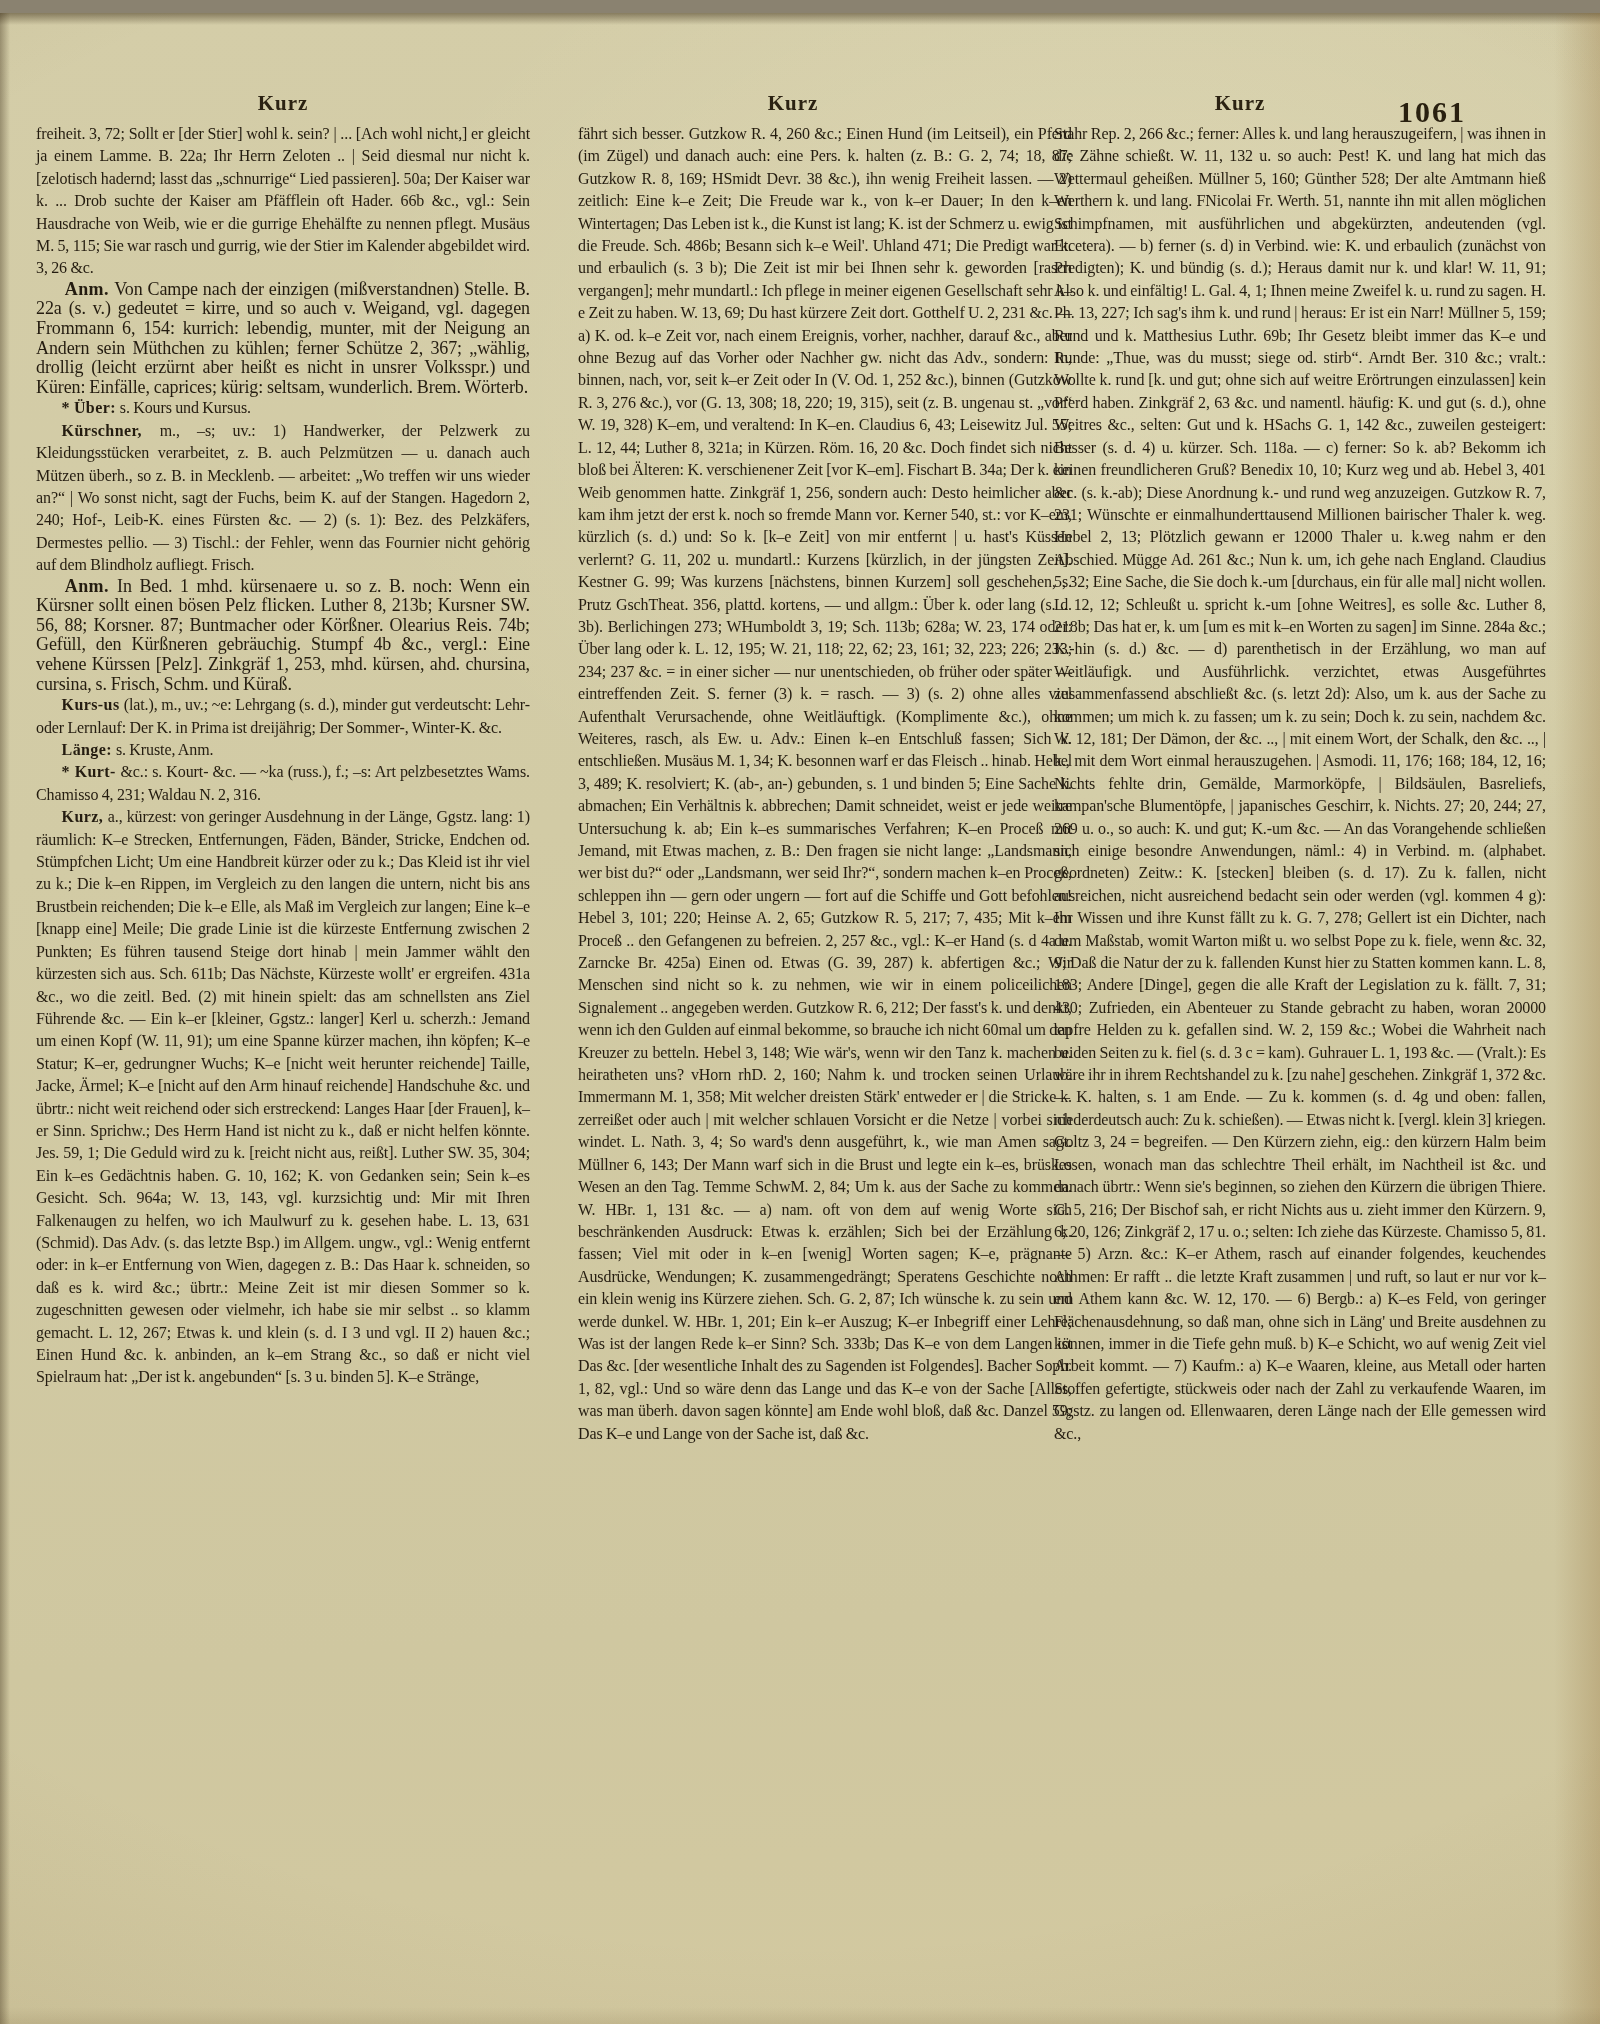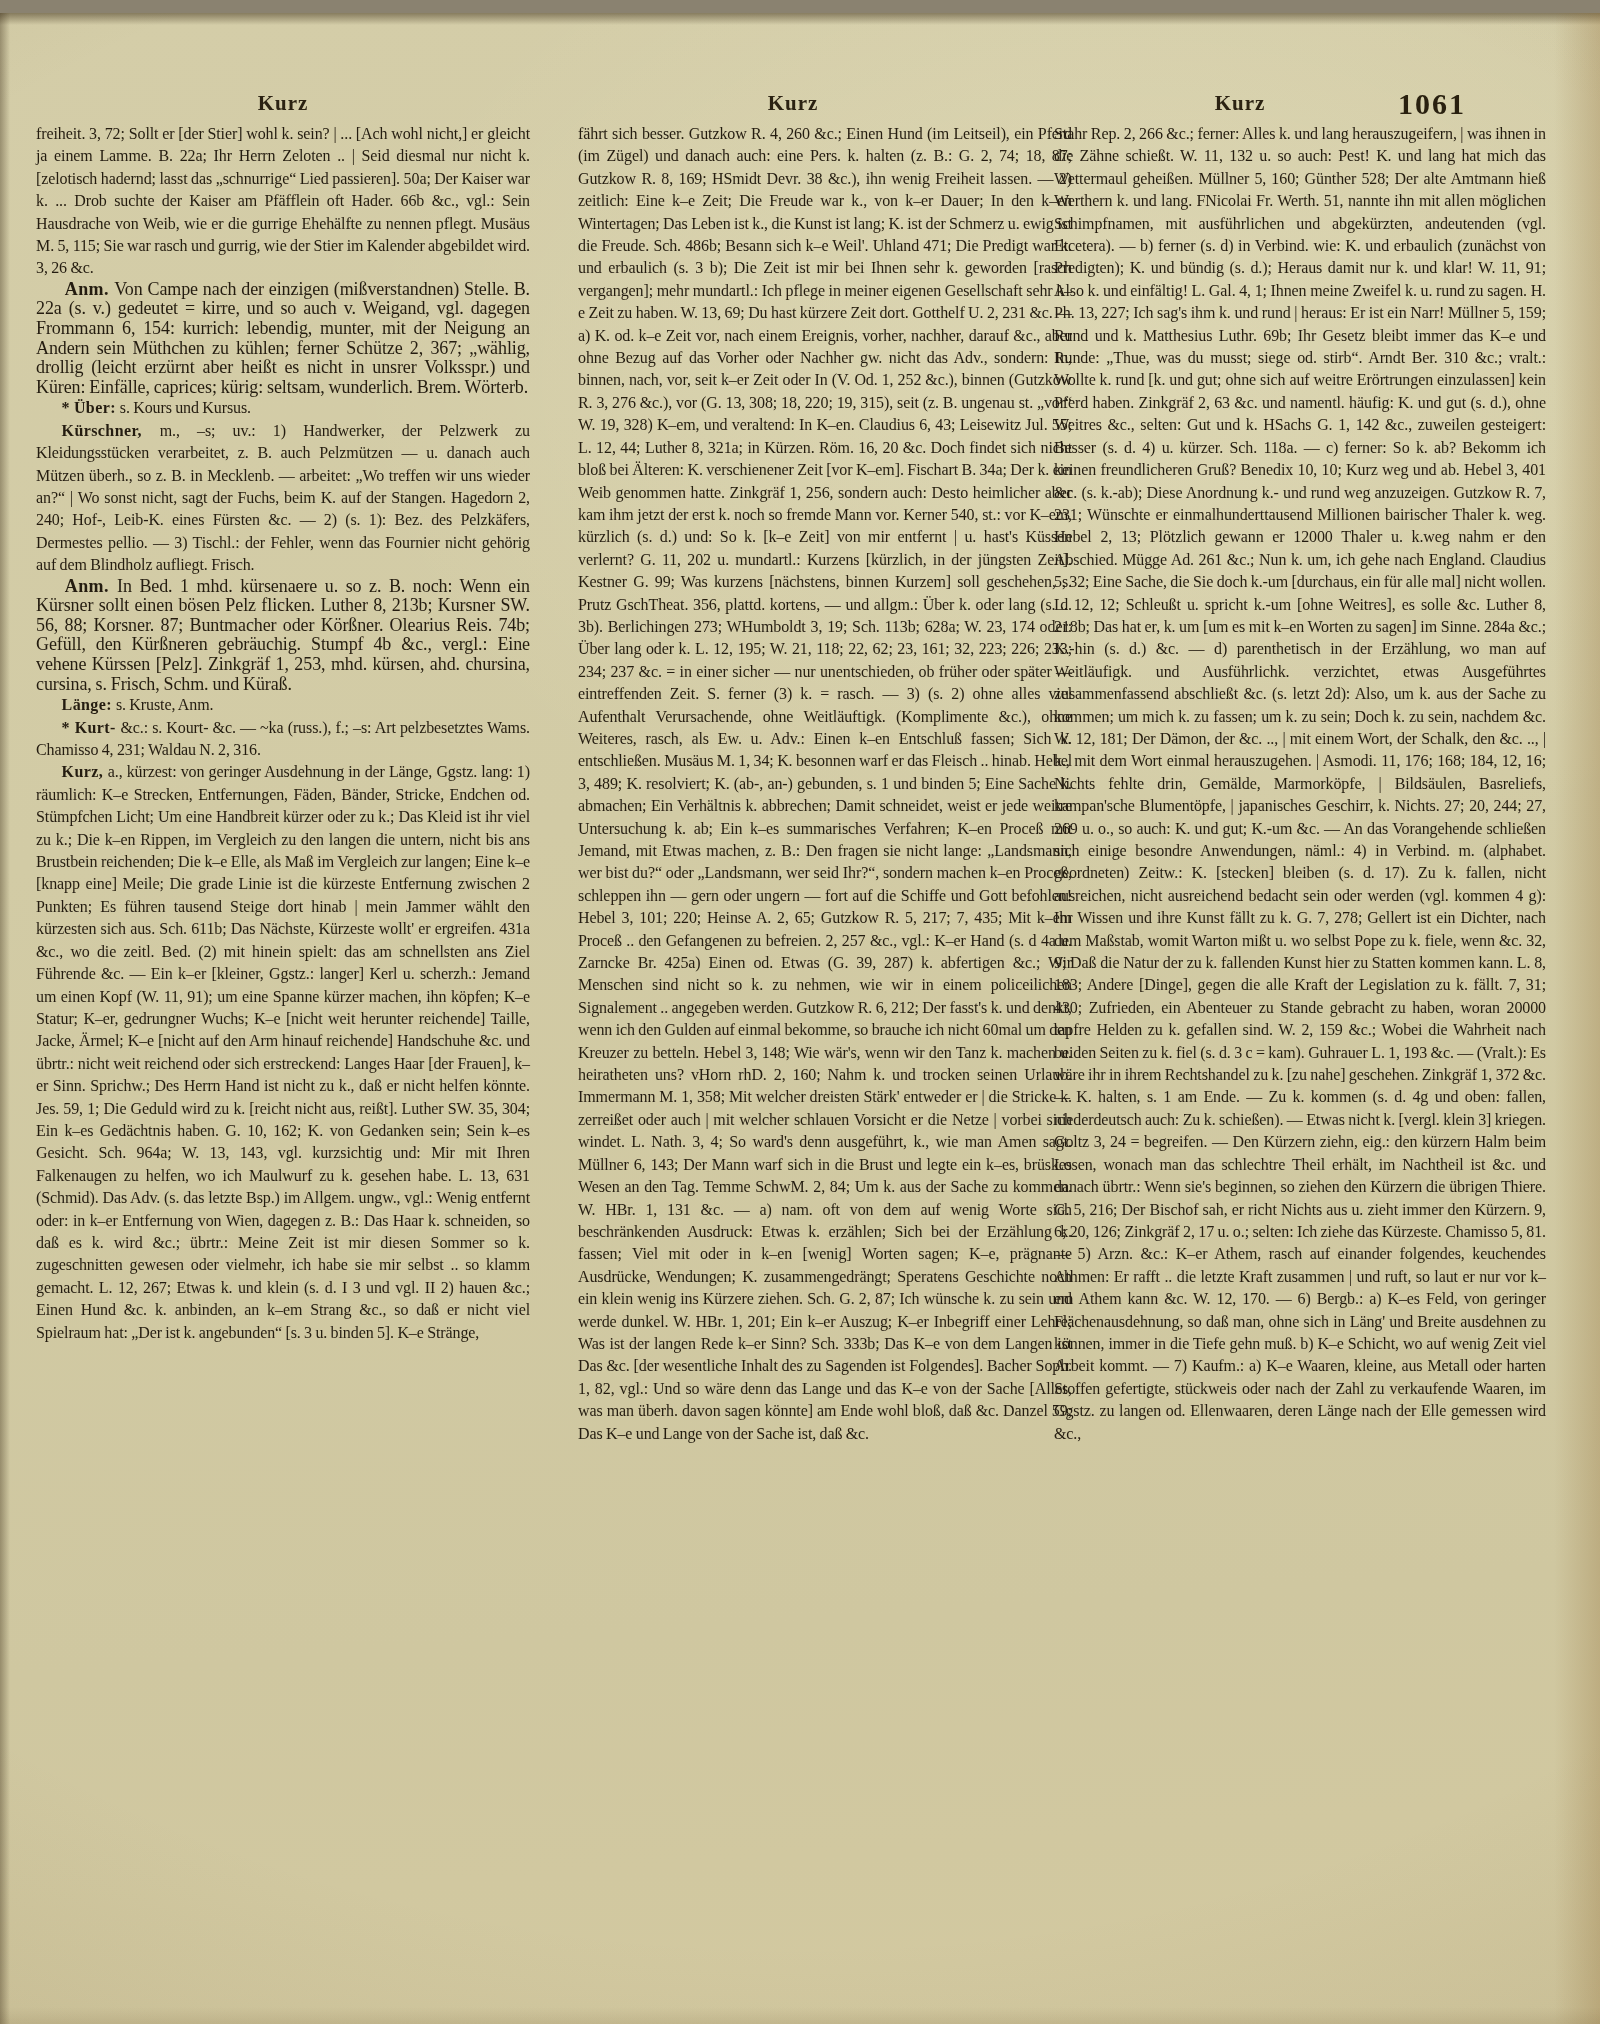--- a/index.html
+++ b/index.html
@@ -40,21 +40,21 @@
   .running-head{position:absolute;left:0;top:70px;width:1600px;height:40px;}
   .rh{
     position:absolute;top:8px;
     font-size:21px;font-weight:700;letter-spacing:1px;
     text-align:center;color:#2b2212;
   }
   .rh1{left:36px;width:494px;}
   .rh2{left:546px;width:494px;}
   .rh3{left:1010px;width:460px;}
   .page-number{
-    position:absolute;top:4px;left:1398px;width:90px;
+    position:absolute;top:12px;left:1398px;width:90px;
     font-size:30px;font-weight:700;letter-spacing:2px;color:#29200f;
   }
 
   .column{
     position:absolute;top:110px;
     text-align:justify;
     font-size:16px;line-height:22.4px;
     letter-spacing:-0.1px;
     word-spacing:-0.5px;
   }
@@ -80,20 +80,21 @@
     <span class="rh rh3">Kurz</span>
     <span class="page-number">1061</span>
   </div>
 
   <div class="column col1">
       <div class="para">freiheit. 3, 72; Sollt er [der Stier] wohl k. sein? | ... [Ach wohl nicht,] er gleicht ja einem Lamme. B. 22a; Ihr Herrn Zeloten .. | Seid diesmal nur nicht k. [zelotisch hadernd; lasst das „schnurrige“ Lied passieren]. 50a; Der Kaiser war k. ... Drob suchte der Kaiser am Pfäfflein oft Hader. 66b &amp;c., vgl.: Sein Hausdrache von Weib, wie er die gurrige Ehehälfte zu nennen pflegt. Musäus M. 5, 115; Sie war rasch und gurrig, wie der Stier im Kalender abgebildet wird. 3, 26 &amp;c.</div>
       <div class="para indent small"><span class="lead">Anm. </span>Von Campe nach der einzigen (mißverstandnen) Stelle. B. 22a (s. v.) gedeutet = kirre, und so auch v. Weigand, vgl. dagegen Frommann 6, 154: kurrich: lebendig, munter, mit der Neigung an Andern sein Müthchen zu kühlen; ferner Schütze 2, 367; „wählig, drollig (leicht erzürnt aber heißt es nicht in unsrer Volksspr.) und Küren: Einfälle, caprices; kürig: seltsam, wunderlich. Brem. Wörterb.</div>
       <div class="para indent"><span class="lead">* Über: </span>s. Kours und Kursus.</div>
       <div class="para indent"><span class="lead">Kürschner, </span>m., –s; uv.: 1) Handwerker, der Pelzwerk zu Kleidungsstücken verarbeitet, z. B. auch Pelzmützen — u. danach auch Mützen überh., so z. B. in Mecklenb. — arbeitet: „Wo treffen wir uns wieder an?“ | Wo sonst nicht, sagt der Fuchs, beim K. auf der Stangen. Hagedorn 2, 240; Hof-, Leib-K. eines Fürsten &amp;c. — 2) (s. 1): Bez. des Pelzkäfers, Dermestes pellio. — 3) Tischl.: der Fehler, wenn das Fournier nicht gehörig auf dem Blindholz aufliegt. Frisch.</div>
       <div class="para indent small"><span class="lead">Anm. </span>In Bed. 1 mhd. kürsenaere u. so z. B. noch: Wenn ein Kürsner sollt einen bösen Pelz flicken. Luther 8, 213b; Kursner SW. 56, 88; Korsner. 87; Buntmacher oder Körßner. Olearius Reis. 74b; Gefüll, den Kürßneren gebräuchig. Stumpf 4b &amp;c., vergl.: Eine vehene Kürssen [Pelz]. Zinkgräf 1, 253, mhd. kürsen, ahd. chursina, cursina, s. Frisch, Schm. und Küraß.</div>
+      <div class="para indent"><span class="lead">Kurs-us </span>(lat.), m., uv.; ~e: Lehrgang (s. d.), minder gut verdeutscht: Lehr- oder Lernlauf: Der K. in Prima ist dreijährig; Der Sommer-, Winter-K. &amp;c.</div>
       <div class="para indent"><span class="lead">Länge: </span>s. Kruste, Anm.</div>
       <div class="para indent"><span class="lead">* Kurt- </span>&amp;c.: s. Kourt- &amp;c. — ~ka (russ.), f.; –s: Art pelzbesetztes Wams. Chamisso 4, 231; Waldau N. 2, 316.</div>
       <div class="para indent"><span class="lead">Kurz, </span>a., kürzest: von geringer Ausdehnung in der Länge, Ggstz. lang: 1) räumlich: K–e Strecken, Entfernungen, Fäden, Bänder, Stricke, Endchen od. Stümpfchen Licht; Um eine Handbreit kürzer oder zu k.; Das Kleid ist ihr viel zu k.; Die k–en Rippen, im Vergleich zu den langen die untern, nicht bis ans Brustbein reichenden; Die k–e Elle, als Maß im Vergleich zur langen; Eine k–e [knapp eine] Meile; Die grade Linie ist die kürzeste Entfernung zwischen 2 Punkten; Es führen tausend Steige dort hinab | mein Jammer wählt den kürzesten sich aus. Sch. 611b; Das Nächste, Kürzeste wollt' er ergreifen. 431a &amp;c., wo die zeitl. Bed. (2) mit hinein spielt: das am schnellsten ans Ziel Führende &amp;c. — Ein k–er [kleiner, Ggstz.: langer] Kerl u. scherzh.: Jemand um einen Kopf (W. 11, 91); um eine Spanne kürzer machen, ihn köpfen; K–e Statur; K–er, gedrungner Wuchs; K–e [nicht weit herunter reichende] Taille, Jacke, Ärmel; K–e [nicht auf den Arm hinauf reichende] Handschuhe &amp;c. und übrtr.: nicht weit reichend oder sich erstreckend: Langes Haar [der Frauen], k–er Sinn. Sprichw.; Des Herrn Hand ist nicht zu k., daß er nicht helfen könnte. Jes. 59, 1; Die Geduld wird zu k. [reicht nicht aus, reißt]. Luther SW. 35, 304; Ein k–es Gedächtnis haben. G. 10, 162; K. von Gedanken sein; Sein k–es Gesicht. Sch. 964a; W. 13, 143, vgl. kurzsichtig und: Mir mit Ihren Falkenaugen zu helfen, wo ich Maulwurf zu k. gesehen habe. L. 13, 631 (Schmid). Das Adv. (s. das letzte Bsp.) im Allgem. ungw., vgl.: Wenig entfernt oder: in k–er Entfernung von Wien, dagegen z. B.: Das Haar k. schneiden, so daß es k. wird &amp;c.; übrtr.: Meine Zeit ist mir diesen Sommer so k. zugeschnitten gewesen oder vielmehr, ich habe sie mir selbst .. so klamm gemacht. L. 12, 267; Etwas k. und klein (s. d. I 3 und vgl. II 2) hauen &amp;c.; Einen Hund &amp;c. k. anbinden, an k–em Strang &amp;c., so daß er nicht viel Spielraum hat: „Der ist k. angebunden“ [s. 3 u. binden 5]. K–e Stränge,</div>
     </div>
   <div class="column col2">
       <div class="para">fährt sich besser. Gutzkow R. 4, 260 &amp;c.; Einen Hund (im Leitseil), ein Pferd (im Zügel) und danach auch: eine Pers. k. halten (z. B.: G. 2, 74; 18, 87; Gutzkow R. 8, 169; HSmidt Devr. 38 &amp;c.), ihn wenig Freiheit lassen. — 2) zeitlich: Eine k–e Zeit; Die Freude war k., von k–er Dauer; In den k–en Wintertagen; Das Leben ist k., die Kunst ist lang; K. ist der Schmerz u. ewig ist die Freude. Sch. 486b; Besann sich k–e Weil'. Uhland 471; Die Predigt war k. und erbaulich (s. 3 b); Die Zeit ist mir bei Ihnen sehr k. geworden [rasch vergangen]; mehr mundartl.: Ich pflege in meiner eigenen Gesellschaft sehr k–e Zeit zu haben. W. 13, 69; Du hast kürzere Zeit dort. Gotthelf U. 2, 231 &amp;c. — a) K. od. k–e Zeit vor, nach einem Ereignis, vorher, nachher, darauf &amp;c., aber ohne Bezug auf das Vorher oder Nachher gw. nicht das Adv., sondern: In, binnen, nach, vor, seit k–er Zeit oder In (V. Od. 1, 252 &amp;c.), binnen (Gutzkow R. 3, 276 &amp;c.), vor (G. 13, 308; 18, 220; 19, 315), seit (z. B. ungenau st. „vor“ W. 19, 328) K–em, und veraltend: In K–en. Claudius 6, 43; Leisewitz Jul. 55; L. 12, 44; Luther 8, 321a; in Kürzen. Röm. 16, 20 &amp;c. Doch findet sich nicht bloß bei Älteren: K. verschienener Zeit [vor K–em]. Fischart B. 34a; Der k. ein Weib genommen hatte. Zinkgräf 1, 256, sondern auch: Desto heimlicher aber kam ihm jetzt der erst k. noch so fremde Mann vor. Kerner 540, st.: vor K–em, kürzlich (s. d.) und: So k. [k–e Zeit] von mir entfernt | u. hast's Küssen verlernt? G. 11, 202 u. mundartl.: Kurzens [kürzlich, in der jüngsten Zeit]. Kestner G. 99; Was kurzens [nächstens, binnen Kurzem] soll geschehen, s. Prutz GschTheat. 356, plattd. kortens, — und allgm.: Über k. oder lang (s. d. 3b). Berlichingen 273; WHumboldt 3, 19; Sch. 113b; 628a; W. 23, 174 oder: Über lang oder k. L. 12, 195; W. 21, 118; 22, 62; 23, 161; 32, 223; 226; 233; 234; 237 &amp;c. = in einer sicher — nur unentschieden, ob früher oder später — eintreffenden Zeit. S. ferner (3) k. = rasch. — 3) (s. 2) ohne alles viel Aufenthalt Verursachende, ohne Weitläuftigk. (Komplimente &amp;c.), ohne Weiteres, rasch, als Ew. u. Adv.: Einen k–en Entschluß fassen; Sich k. entschließen. Musäus M. 1, 34; K. besonnen warf er das Fleisch .. hinab. Hebel 3, 489; K. resolviert; K. (ab-, an-) gebunden, s. 1 und binden 5; Eine Sache k. abmachen; Ein Verhältnis k. abbrechen; Damit schneidet, weist er jede weitre Untersuchung k. ab; Ein k–es summarisches Verfahren; K–en Proceß mit Jemand, mit Etwas machen, z. B.: Den fragen sie nicht lange: „Landsmann, wer bist du?“ oder „Landsmann, wer seid Ihr?“, sondern machen k–en Proceß, schleppen ihn — gern oder ungern — fort auf die Schiffe und Gott befohlen! Hebel 3, 101; 220; Heinse A. 2, 65; Gutzkow R. 5, 217; 7, 435; Mit k–em Proceß .. den Gefangenen zu befreien. 2, 257 &amp;c., vgl.: K–er Hand (s. d 4a u. Zarncke Br. 425a) Einen od. Etwas (G. 39, 287) k. abfertigen &amp;c.; Wir Menschen sind nicht so k. zu nehmen, wie wir in einem policeilichen Signalement .. angegeben werden. Gutzkow R. 6, 212; Der fasst's k. und denkt, wenn ich den Gulden auf einmal bekomme, so brauche ich nicht 60mal um den Kreuzer zu betteln. Hebel 3, 148; Wie wär's, wenn wir den Tanz k. machen u. heiratheten uns? vHorn rhD. 2, 160; Nahm k. und trocken seinen Urlaub. Immermann M. 1, 358; Mit welcher dreisten Stärk' entweder er | die Stricke k. zerreißet oder auch | mit welcher schlauen Vorsicht er die Netze | vorbei sich windet. L. Nath. 3, 4; So ward's denn ausgeführt, k., wie man Amen sagt. Müllner 6, 143; Der Mann warf sich in die Brust und legte ein k–es, brüskes Wesen an den Tag. Temme SchwM. 2, 84; Um k. aus der Sache zu kommen. W. HBr. 1, 131 &amp;c. — a) nam. oft von dem auf wenig Worte sich beschränkenden Ausdruck: Etwas k. erzählen; Sich bei der Erzählung k. fassen; Viel mit oder in k–en [wenig] Worten sagen; K–e, prägnante Ausdrücke, Wendungen; K. zusammengedrängt; Speratens Geschichte noch ein klein wenig ins Kürzere ziehen. Sch. G. 2, 87; Ich wünsche k. zu sein und werde dunkel. W. HBr. 1, 201; Ein k–er Auszug; K–er Inbegriff einer Lehre; Was ist der langen Rede k–er Sinn? Sch. 333b; Das K–e von dem Langen ist Das &amp;c. [der wesentliche Inhalt des zu Sagenden ist Folgendes]. Bacher Soph. 1, 82, vgl.: Und so wäre denn das Lange und das K–e von der Sache [Alles, was man überh. davon sagen könnte] am Ende wohl bloß, daß &amp;c. Danzel 59; Das K–e und Lange von der Sache ist, daß &amp;c.</div>
     </div>
   <div class="column col3">
       <div class="para">Stahr Rep. 2, 266 &amp;c.; ferner: Alles k. und lang herauszugeifern, | was ihnen in die Zähne schießt. W. 11, 132 u. so auch: Pest! K. und lang hat mich das Wettermaul geheißen. Müllner 5, 160; Günther 528; Der alte Amtmann hieß Werthern k. und lang. FNicolai Fr. Werth. 51, nannte ihn mit allen möglichen Schimpfnamen, mit ausführlichen und abgekürzten, andeutenden (vgl. Etcetera). — b) ferner (s. d) in Verbind. wie: K. und erbaulich (zunächst von Predigten); K. und bündig (s. d.); Heraus damit nur k. und klar! W. 11, 91; Also k. und einfältig! L. Gal. 4, 1; Ihnen meine Zweifel k. u. rund zu sagen. H. Ph. 13, 227; Ich sag's ihm k. und rund | heraus: Er ist ein Narr! Müllner 5, 159; Rund und k. Matthesius Luthr. 69b; Ihr Gesetz bleibt immer das K–e und Runde: „Thue, was du musst; siege od. stirb“. Arndt Ber. 310 &amp;c.; vralt.: Wollte k. rund [k. und gut; ohne sich auf weitre Erörtrungen einzulassen] kein Pferd haben. Zinkgräf 2, 63 &amp;c. und namentl. häufig: K. und gut (s. d.), ohne Weitres &amp;c., selten: Gut und k. HSachs G. 1, 142 &amp;c., zuweilen gesteigert: Besser (s. d. 4) u. kürzer. Sch. 118a. — c) ferner: So k. ab? Bekomm ich keinen freundlicheren Gruß? Benedix 10, 10; Kurz weg und ab. Hebel 3, 401 &amp;c. (s. k.-ab); Diese Anordnung k.- und rund weg anzuzeigen. Gutzkow R. 7, 231; Wünschte er einmalhunderttausend Millionen bairischer Thaler k. weg. Hebel 2, 13; Plötzlich gewann er 12000 Thaler u. k.weg nahm er den Abschied. Mügge Ad. 261 &amp;c.; Nun k. um, ich gehe nach England. Claudius 5, 32; Eine Sache, die Sie doch k.-um [durchaus, ein für alle mal] nicht wollen. L. 12, 12; Schleußt u. spricht k.-um [ohne Weitres], es solle &amp;c. Luther 8, 218b; Das hat er, k. um [um es mit k–en Worten zu sagen] im Sinne. 284a &amp;c.; K.-hin (s. d.) &amp;c. — d) parenthetisch in der Erzählung, wo man auf Weitläufigk. und Ausführlichk. verzichtet, etwas Ausgeführtes zusammenfassend abschließt &amp;c. (s. letzt 2d): Also, um k. aus der Sache zu kommen; um mich k. zu fassen; um k. zu sein; Doch k. zu sein, nachdem &amp;c. W. 12, 181; Der Dämon, der &amp;c. .., | mit einem Wort, der Schalk, den &amp;c. .., | k., mit dem Wort einmal herauszugehen. | Asmodi. 11, 176; 168; 184, 12, 16; Nichts fehlte drin, Gemälde, Marmorköpfe, | Bildsäulen, Basreliefs, kampan'sche Blumentöpfe, | japanisches Geschirr, k. Nichts. 27; 20, 244; 27, 269 u. o., so auch: K. und gut; K.-um &amp;c. — An das Vorangehende schließen sich einige besondre Anwendungen, näml.: 4) in Verbind. m. (alphabet. geordneten) Zeitw.: K. [stecken] bleiben (s. d. 17). Zu k. fallen, nicht ausreichen, nicht ausreichend bedacht sein oder werden (vgl. kommen 4 g): Ihr Wissen und ihre Kunst fällt zu k. G. 7, 278; Gellert ist ein Dichter, nach dem Maßstab, womit Warton mißt u. wo selbst Pope zu k. fiele, wenn &amp;c. 32, 9; Daß die Natur der zu k. fallenden Kunst hier zu Statten kommen kann. L. 8, 183; Andere [Dinge], gegen die alle Kraft der Legislation zu k. fällt. 7, 31; 430; Zufrieden, ein Abenteuer zu Stande gebracht zu haben, woran 20000 tapfre Helden zu k. gefallen sind. W. 2, 159 &amp;c.; Wobei die Wahrheit nach beiden Seiten zu k. fiel (s. d. 3 c = kam). Guhrauer L. 1, 193 &amp;c. — (Vralt.): Es wäre ihr in ihrem Rechtshandel zu k. [zu nahe] geschehen. Zinkgräf 1, 372 &amp;c. — K. halten, s. 1 am Ende. — Zu k. kommen (s. d. 4g und oben: fallen, niederdeutsch auch: Zu k. schießen). — Etwas nicht k. [vergl. klein 3] kriegen. Goltz 3, 24 = begreifen. — Den Kürzern ziehn, eig.: den kürzern Halm beim Losen, wonach man das schlechtre Theil erhält, im Nachtheil ist &amp;c. und danach übrtr.: Wenn sie's beginnen, so ziehen den Kürzern die übrigen Thiere. G. 5, 216; Der Bischof sah, er richt Nichts aus u. zieht immer den Kürzern. 9, 6; 20, 126; Zinkgräf 2, 17 u. o.; selten: Ich ziehe das Kürzeste. Chamisso 5, 81. — 5) Arzn. &amp;c.: K–er Athem, rasch auf einander folgendes, keuchendes Athmen: Er rafft .. die letzte Kraft zusammen | und ruft, so laut er nur vor k–em Athem kann &amp;c. W. 12, 170. — 6) Bergb.: a) K–es Feld, von geringer Flächenausdehnung, so daß man, ohne sich in Läng' und Breite ausdehnen zu können, immer in die Tiefe gehn muß. b) K–e Schicht, wo auf wenig Zeit viel Arbeit kommt. — 7) Kaufm.: a) K–e Waaren, kleine, aus Metall oder harten Stoffen gefertigte, stückweis oder nach der Zahl zu verkaufende Waaren, im Ggstz. zu langen od. Ellenwaaren, deren Länge nach der Elle gemessen wird &amp;c.,</div>
     </div>

